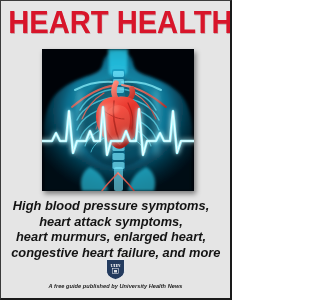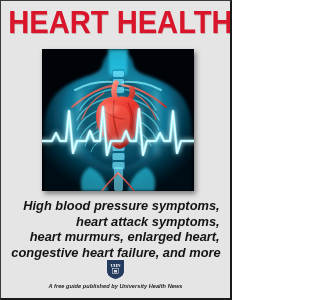--- a/index.html
+++ b/index.html
@@ -64,23 +64,23 @@
     position: absolute;
     inset: 0;
     overflow: hidden;
   }
   .art svg { display:block; width:100%; height:100%; }
 
   
   .subtitle {
     position: absolute;
     left: 6px;
-    right: 6px;
+    right: 15px;
     top: 197px;
-    text-align: right;
+    text-align: center;
   }
   .subtitle .ln {
     font-family: "Liberation Sans Narrow", "Liberation Sans", sans-serif;
     font-weight: bold;
     font-style: italic;
     font-size: 13.4px;
     line-height: 15.6px;
     color: #141414;
     white-space: nowrap;
     transform: scaleX(0.96);

